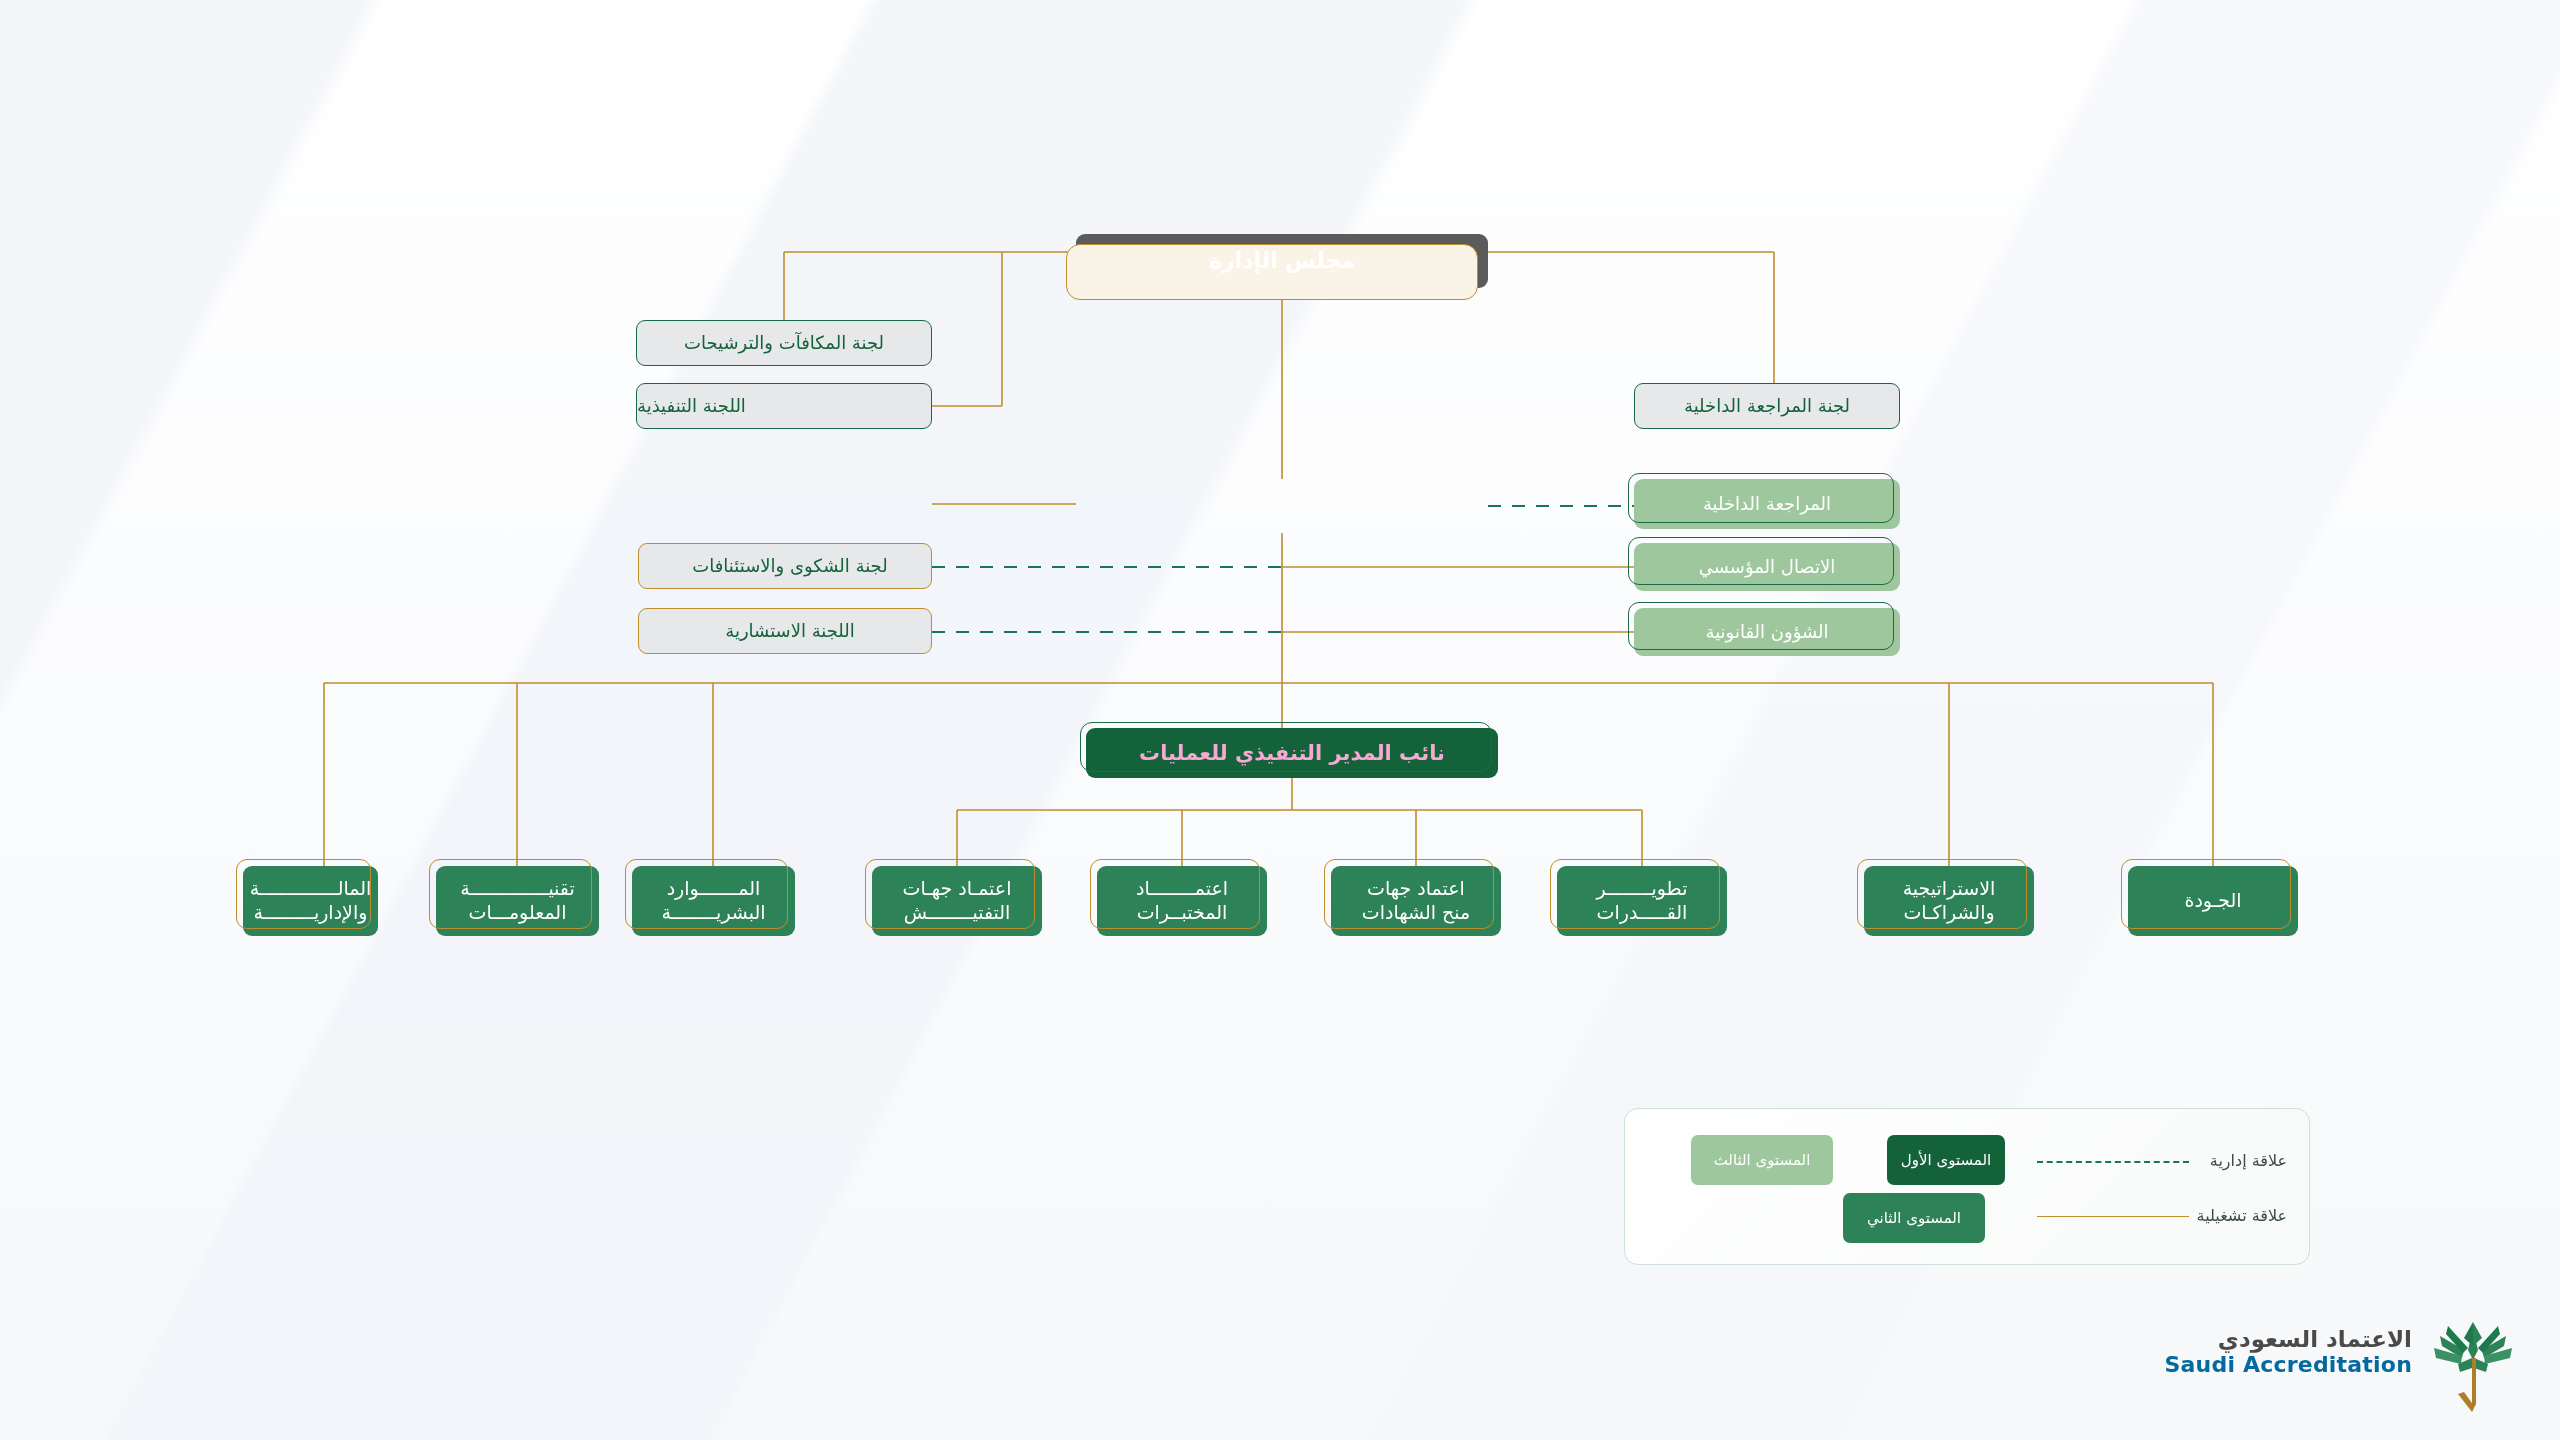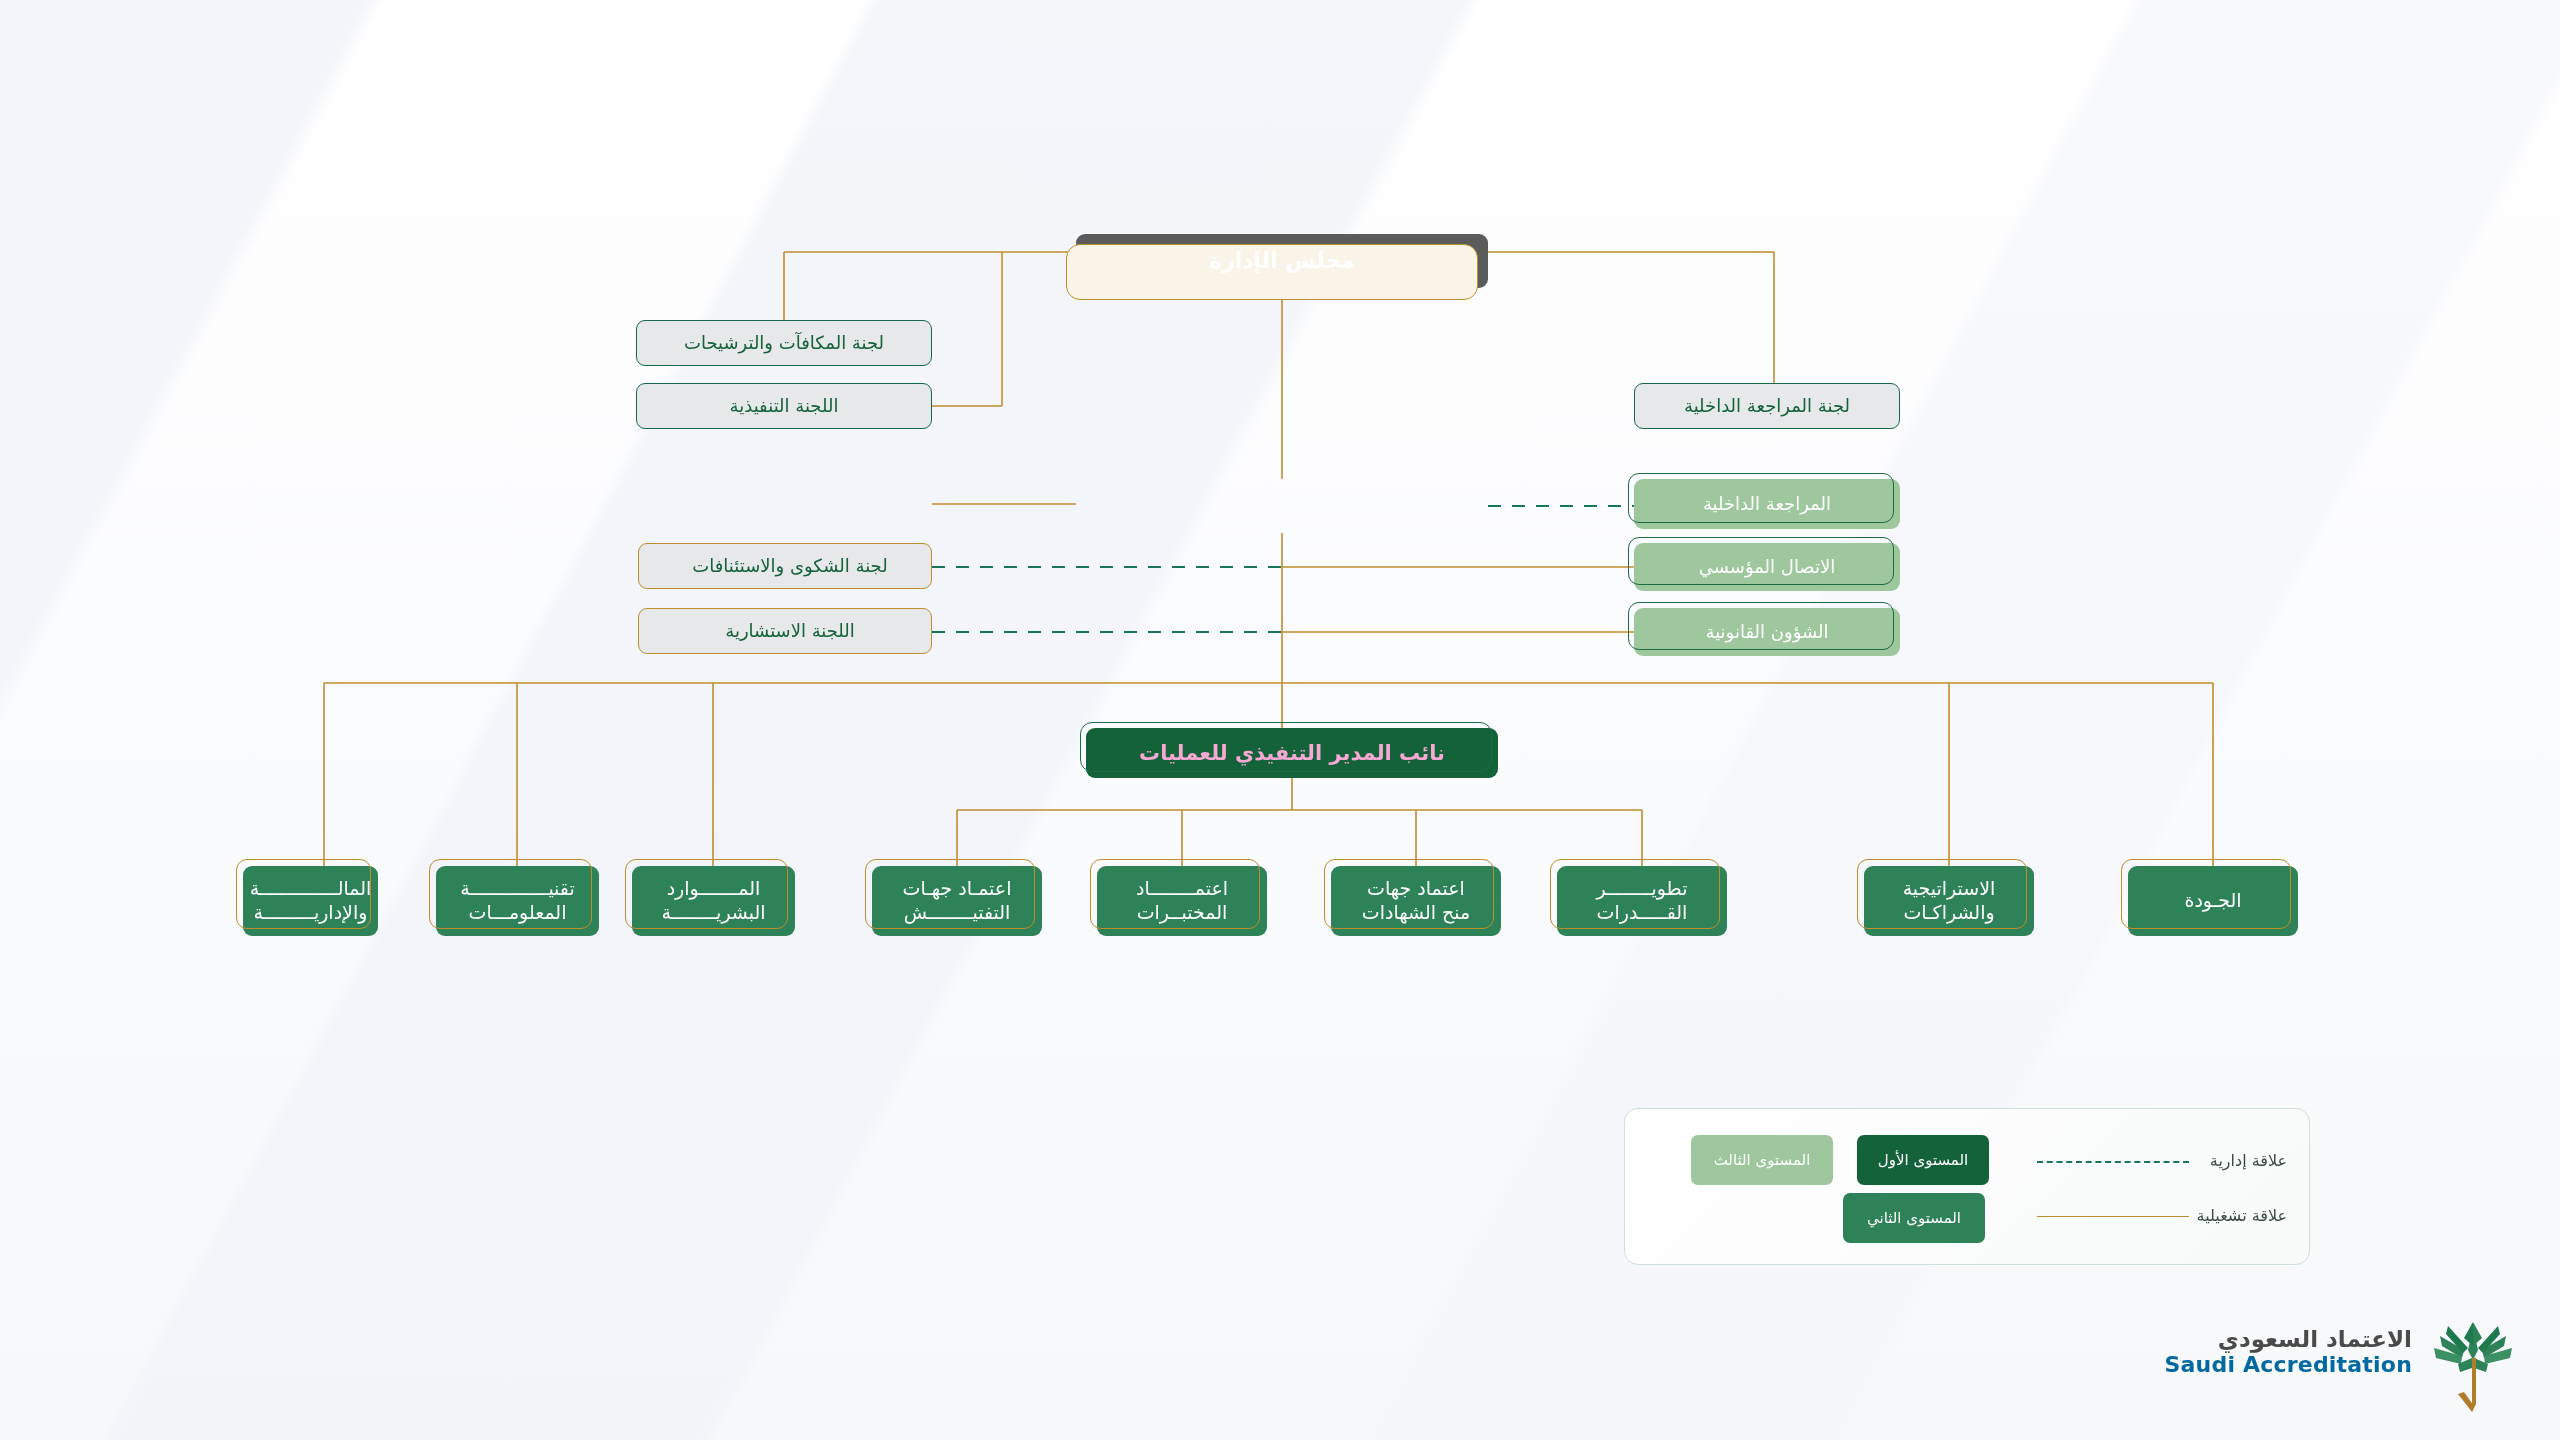--- a/index.html
+++ b/index.html
@@ -189,21 +189,21 @@
   </svg>
 
   <div class="node lv-board" style="left:1076px;top:234px;width:412px;height:54px;">
     <span>مجلس الإدارة</span>
   </div>
 
   <div class="node lv-committee bd-green" style="left:636px;top:320px;width:296px;height:46px;">
     <span>لجنة المكافآت والترشيحات</span>
   </div>
 
-  <div class="node lv-committee bd-green" style="left:636px;top:383px;width:296px;height:46px;">
+  <div class="node lv-committee bd-green" style="left:636px;top:383px;width:296px;height:46px;justify-content:flex-end;">
     <span>اللجنة التنفيذية</span>
   </div>
 
   <div class="node lv-committee bd-green" style="left:1634px;top:383px;width:266px;height:46px;">
     <span>لجنة المراجعة الداخلية</span>
   </div>
 
 
 
   <div class="node lv-l3 bd-none green-back" style="left:1634px;top:479px;width:266px;height:50px;">
@@ -274,21 +274,21 @@
     <span>الجـودة</span>
   </div>
 
   <div id="legend">
     <span class="lg-row-label" style="right:22px;top:42px;">علاقة إدارية</span>
     <span class="lg-line-dash" style="right:120px;top:52px;"></span>
 
     <span class="lg-row-label" style="right:22px;top:97px;">علاقة تشغيلية</span>
     <span class="lg-line-solid" style="right:120px;top:107px;"></span>
 
-    <span class="lg-chip" style="right:320px;top:26px;width:132px;height:50px;background:#13623a;margin-left:43px;">المستوى الأول</span>
+    <span class="lg-chip" style="right:304px;top:26px;width:118px;height:50px;background:#13623a;margin-left:43px;">المستوى الأول</span>
     <span class="lg-chip" style="right:324px;top:84px;width:142px;height:50px;background:#2e8258;">المستوى الثاني</span>
     <span class="lg-chip" style="right:476px;top:26px;width:142px;height:50px;background:#9ec79e;">المستوى الثالث</span>
   </div>
 
   <div id="logo">
     <svg width="90" height="96" viewBox="0 0 90 96" style="position:absolute;right:14px;top:2px;" xmlns="http://www.w3.org/2000/svg">
       <g fill="#2e8258">
         <path d="M45 8 L50 30 L45 40 L40 30 Z"></path>
         <path d="M45 2 L54 18 L45 26 Z"></path>
         <path d="M45 2 L36 18 L45 26 Z" fill="#1d7a4d"></path>

